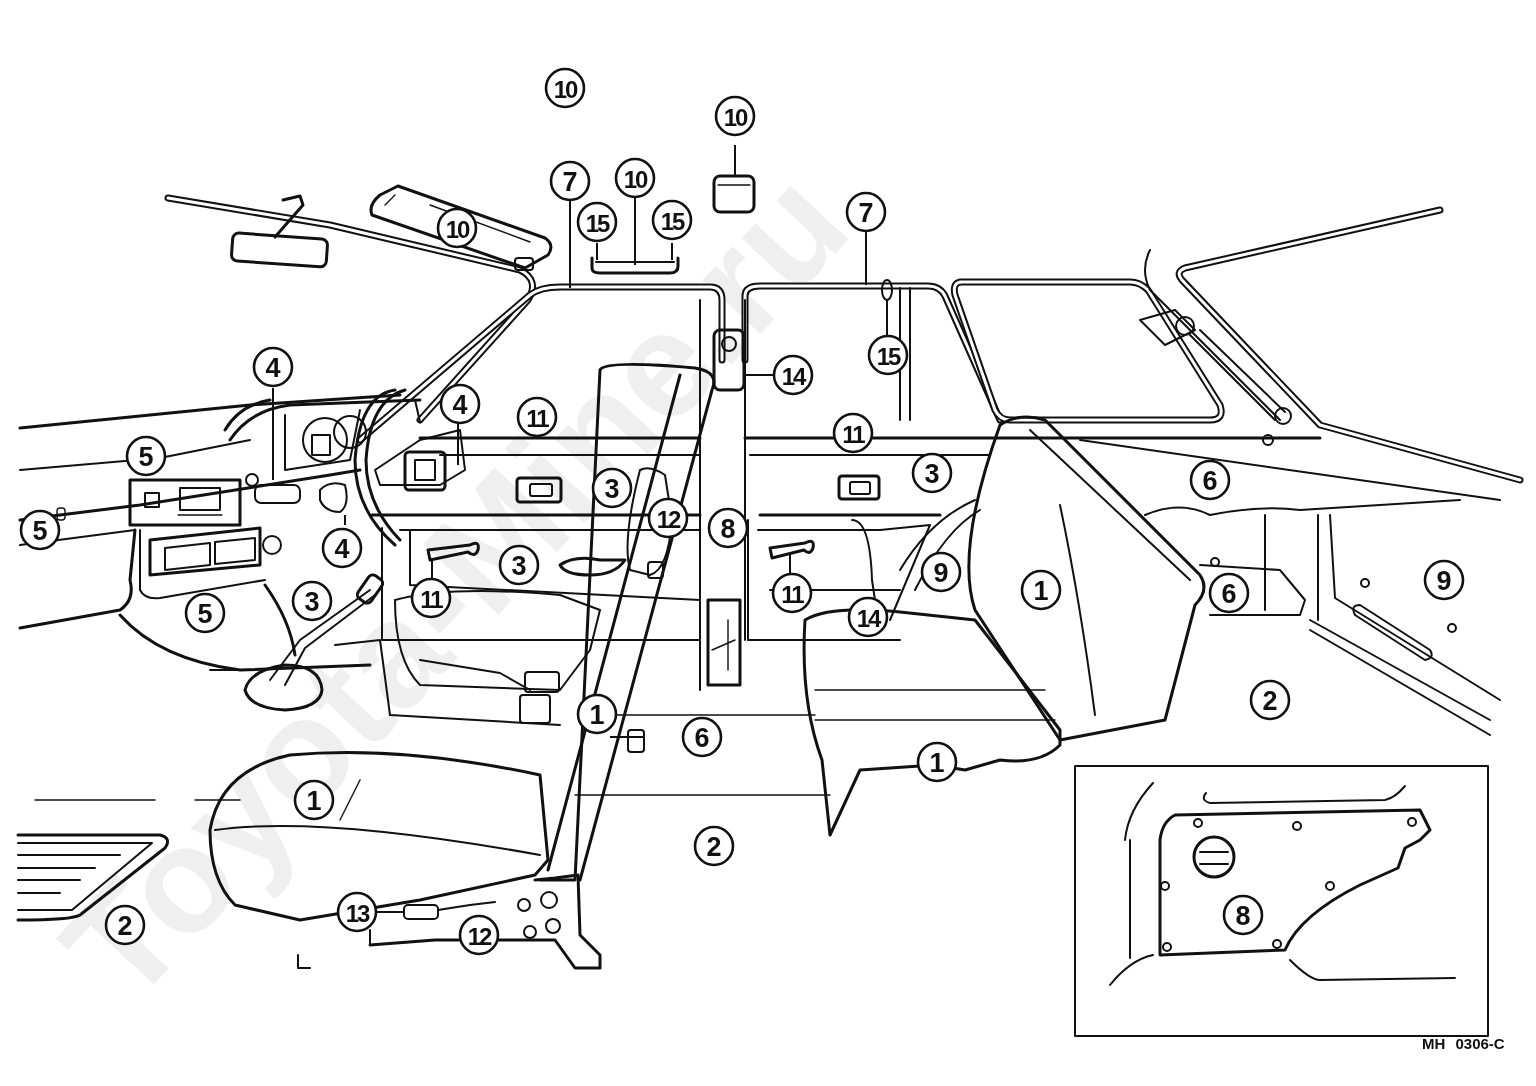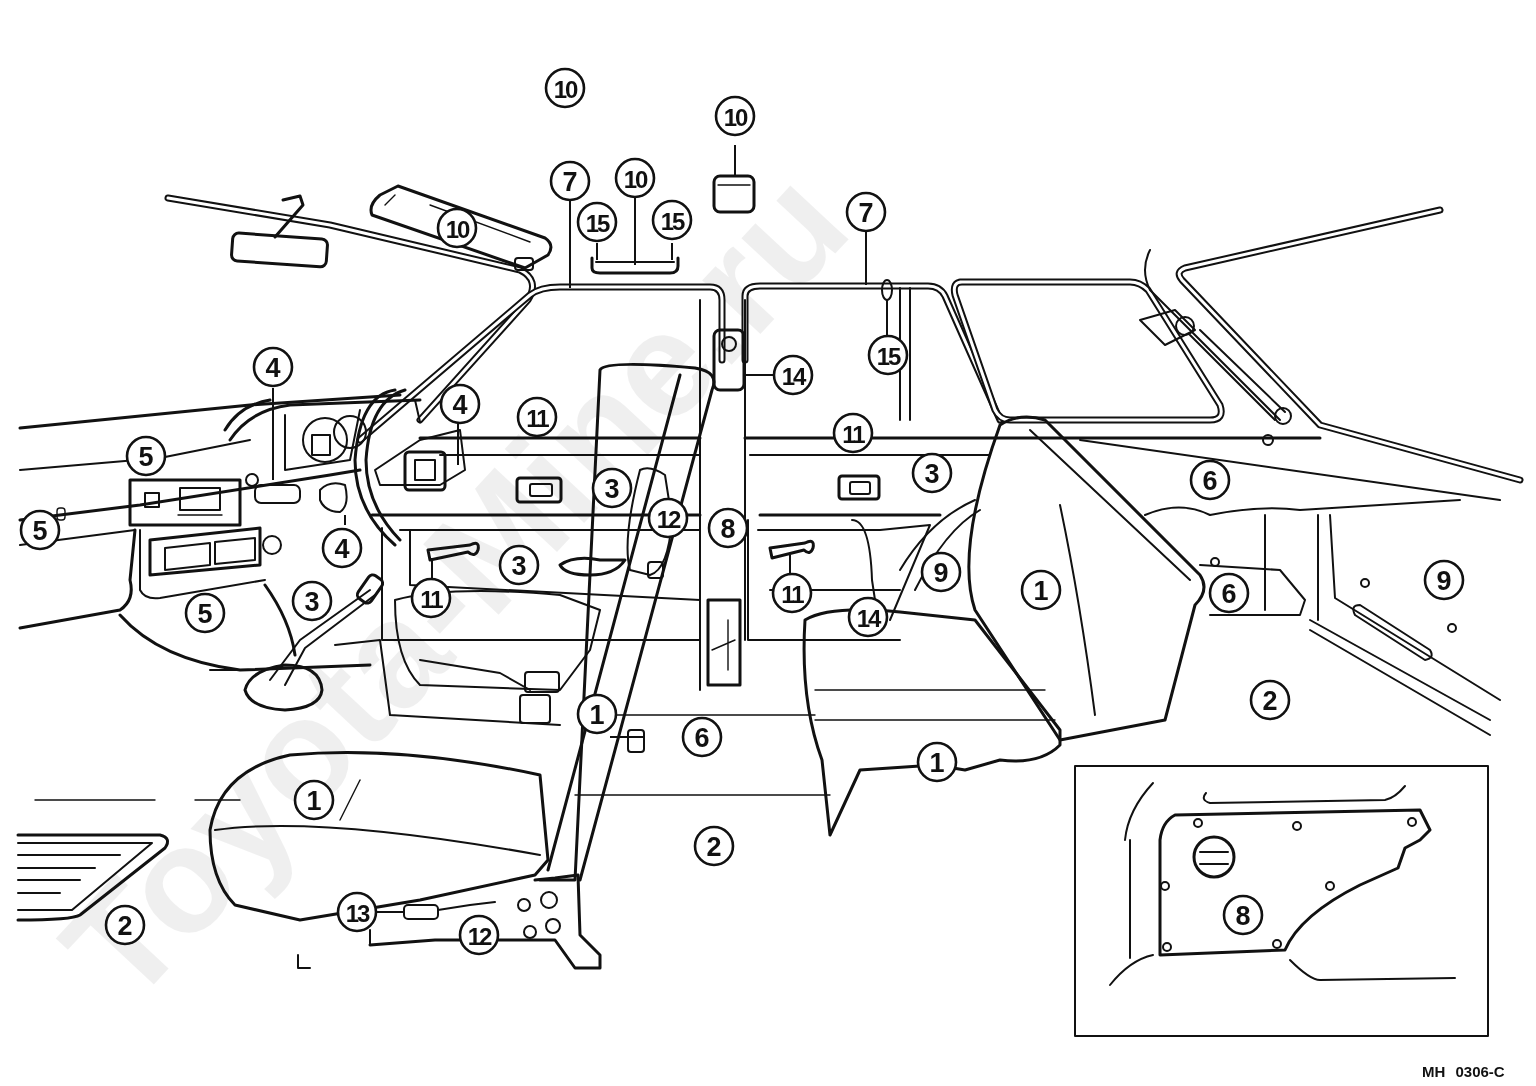--- a/index.html
+++ b/index.html
@@ -8,21 +8,21 @@
   .ln { fill: none; stroke: #111; stroke-width: 3; stroke-linecap: round; stroke-linejoin: round; }
   .ln2 { fill: none; stroke: #111; stroke-width: 2; stroke-linecap: round; stroke-linejoin: round; }
   .thin { fill: none; stroke: #111; stroke-width: 1.4; stroke-linecap: round; }
   .dbl { fill: none; stroke: #111; stroke-width: 7; stroke-linejoin: round; stroke-linecap: round; }
   .dbl-in { fill: none; stroke: #fff; stroke-width: 3; stroke-linejoin: round; stroke-linecap: round; }
   .callout circle { fill: #fff; stroke: #111; stroke-width: 2.6; }
   .callout text { font-family: "Liberation Sans Narrow", "Liberation Sans", sans-serif; font-weight: bold; font-size: 27px; fill: #111; text-anchor: middle; dominant-baseline: central; }
   .callout text.two { font-size: 24px; letter-spacing: -2px; }
   .leader { stroke: #111; stroke-width: 2; fill: none; }
   .watermark { font-family: "Liberation Sans", sans-serif; font-weight: bold; font-size: 150px; fill: #000; opacity: 0.06; }
-  #ref-code { position: absolute; left: 1422px; top: 1035px; font-family: "Liberation Sans", sans-serif; font-weight: bold; font-size: 15px; color: #111; letter-spacing: 0px; word-spacing: 6px; margin-top: 28px; }
+  #ref-code { position: absolute; left: 1422px; top: 1035px; font-family: "Liberation Sans", sans-serif; font-weight: bold; font-size: 15px; color: #111; letter-spacing: 0px; word-spacing: 6px; }
 </style>
 </head>
 <body>
 
 <svg id="stage" viewBox="0 0 1536 1086" xmlns="http://www.w3.org/2000/svg">
 
   <g transform="translate(130,1010) rotate(-47)">
     <text class="watermark" x="0" y="0">Toyota-Mine.ru</text>
   </g>
 

